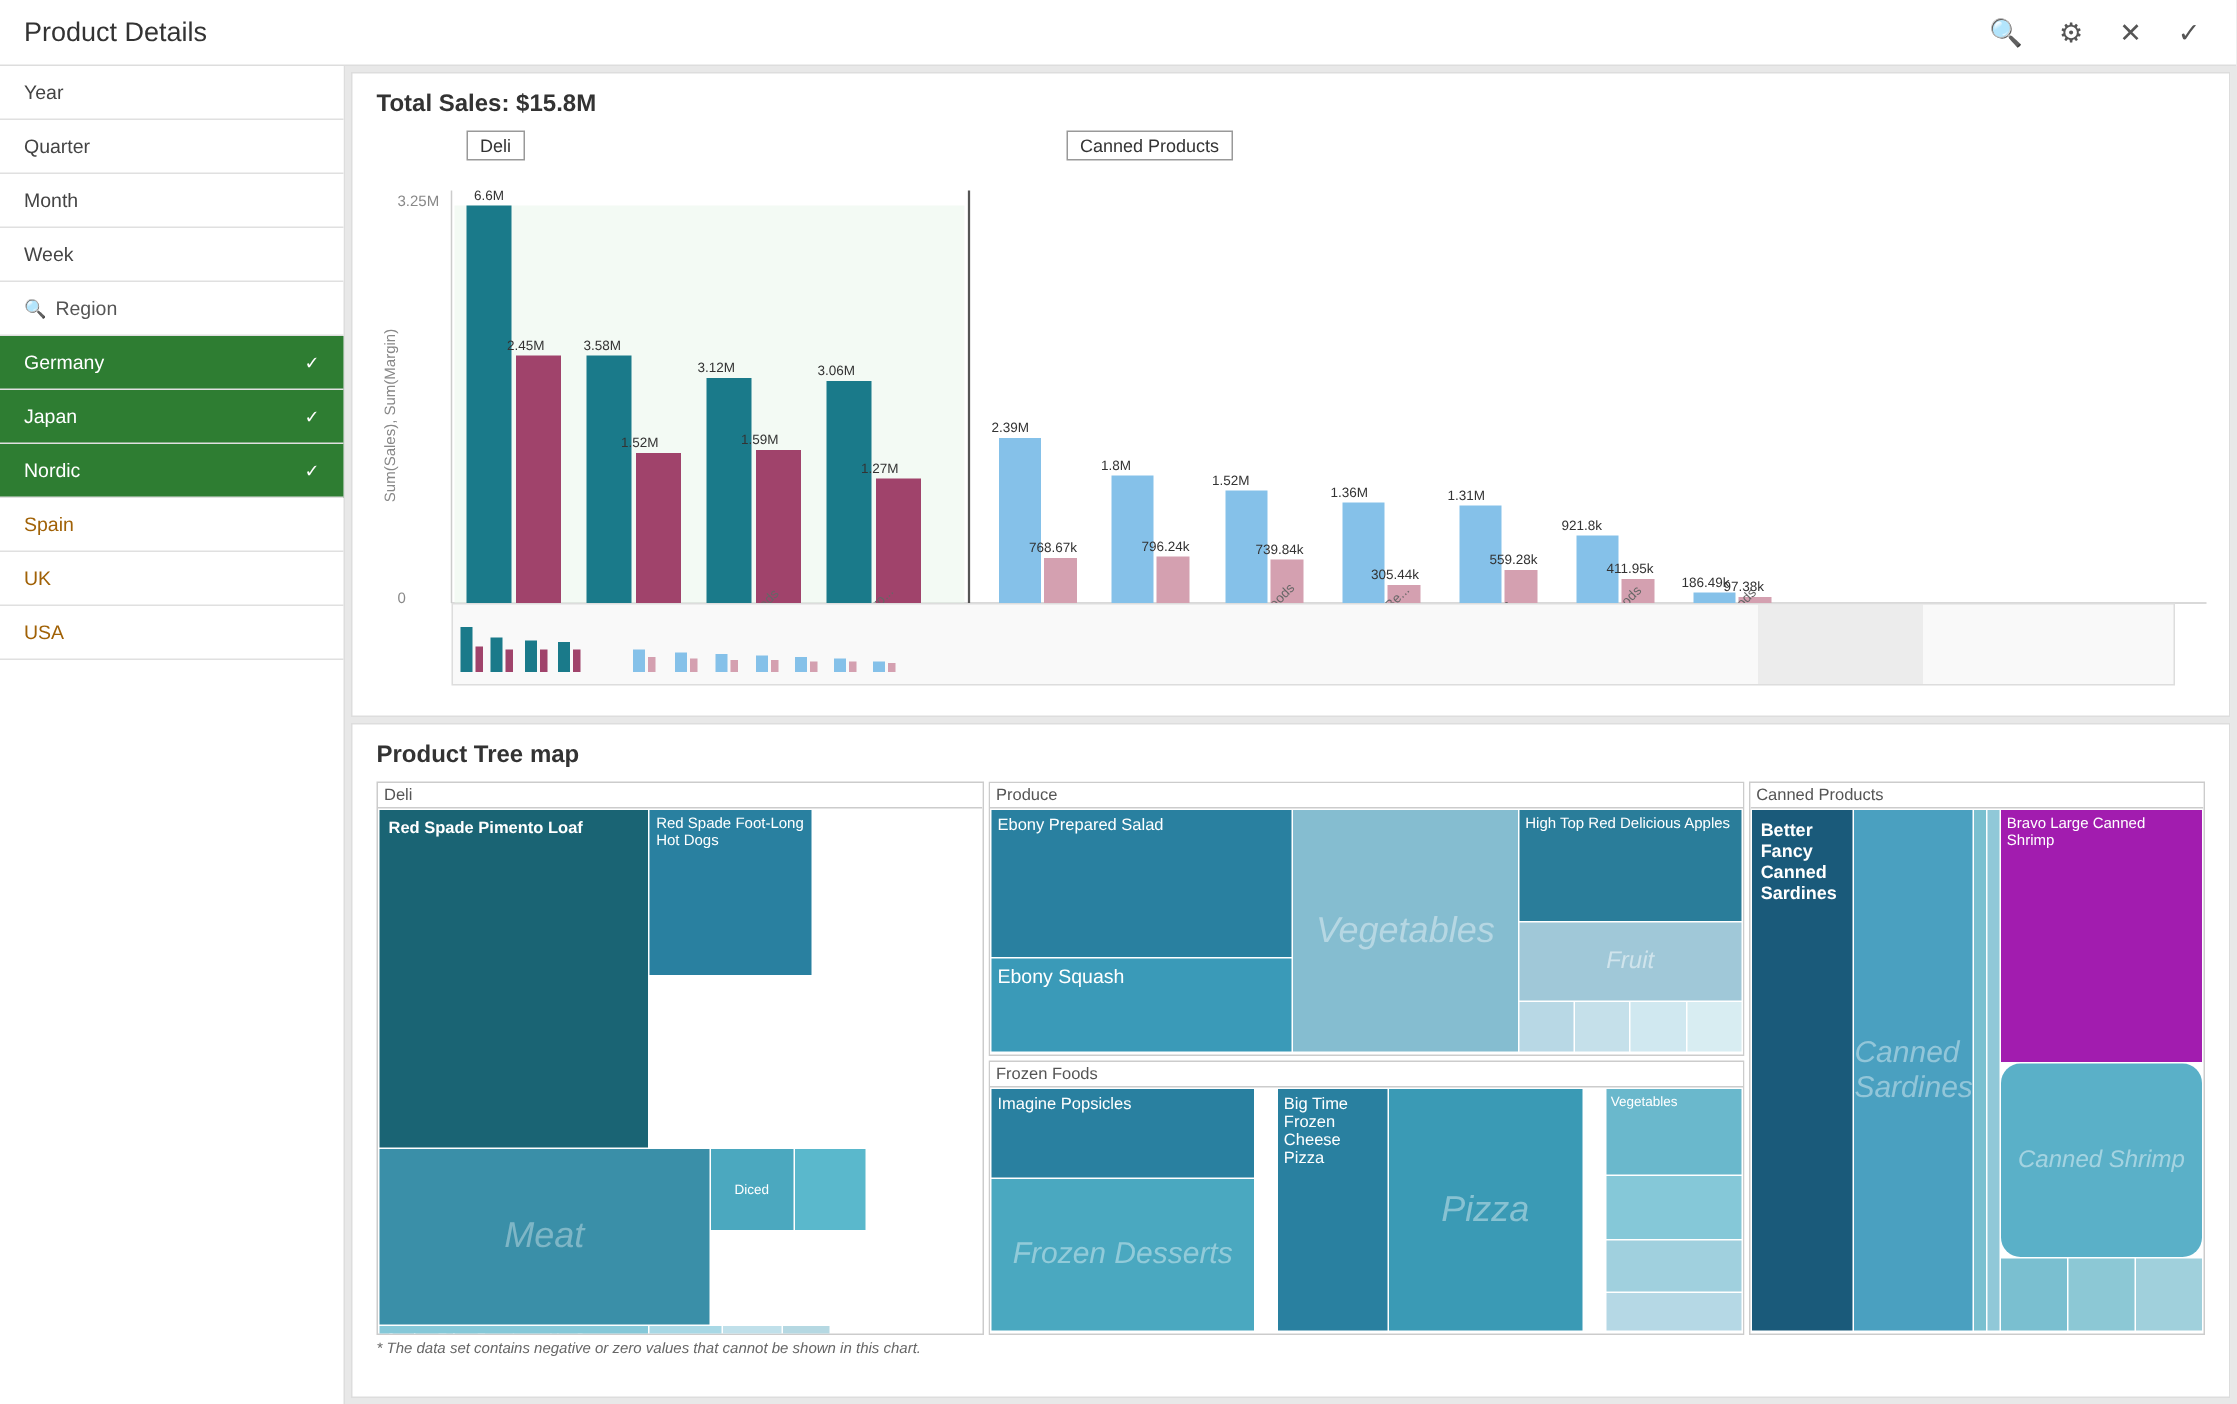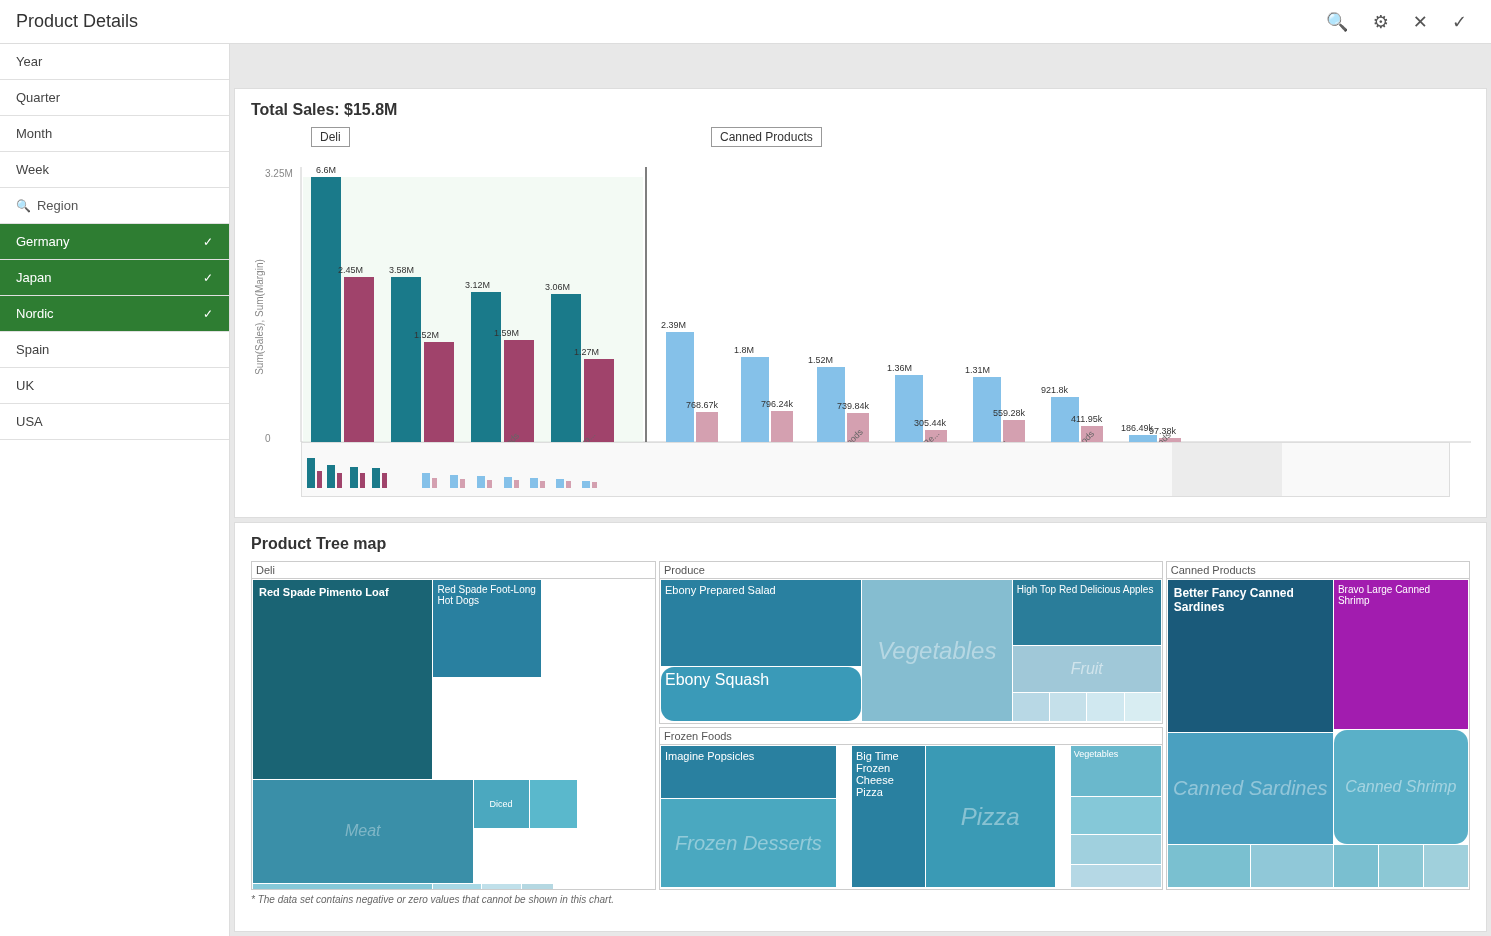--- a/index.html
+++ b/index.html
@@ -14,26 +14,26 @@
     
     .main-layout { display: flex; height: calc(936px - 44px); }
 
     
     .sidebar { width: 230px; background: #fff; border-right: 1px solid #ddd; display: flex; flex-direction: column; }
     .filter-section { padding: 0; }
     .filter-item { padding: 10px 16px; border-bottom: 1px solid #e0e0e0; font-size: 13px; color: #444; cursor: pointer; background: #fff; }
 
     .region-section { padding: 0; flex: 1; }
     .region-header { padding: 10px 16px; display: flex; align-items: center; gap: 6px; font-size: 13px; color: #555; border-bottom: 1px solid #e0e0e0; }
-    .region-item { padding: 10px 16px; border-bottom: 1px solid #e0e0e0; font-size: 13px; color: #404040; cursor: pointer; display: flex; justify-content: space-between; align-items: center; }
+    .region-item { padding: 10px 16px; border-bottom: 1px solid #e0e0e0; font-size: 13px; color: #a16207; cursor: pointer; display: flex; justify-content: space-between; align-items: center; }
     .region-item.selected { background: #2e7d32; color: #fff; }
     .checkmark { font-size: 12px; }
 
     
-    .content { flex: 1; display: flex; flex-direction: column; gap: 4px; padding: 4px; overflow: hidden; margin-top: 40px; }
+    .content { flex: 1; display: flex; flex-direction: column; gap: 4px; padding: 4px; overflow: hidden; }
 
     
     .chart-panel { background: #fff; border: 1px solid #ddd; padding: 12px 16px; flex: 0 0 430px; position: relative; }
     .chart-title { font-size: 16px; font-weight: 600; margin-bottom: 8px; }
 
     
     .tooltip-deli { position: absolute; top: 0; left: 60px; border: 1px solid #999; background: #fff; padding: 2px 8px; font-size: 12px; z-index: 10; }
     .tooltip-canned { position: absolute; top: 0; left: 460px; border: 1px solid #999; background: #fff; padding: 2px 8px; font-size: 12px; z-index: 10; }
 
     
@@ -227,41 +227,41 @@
       <div style="display:flex;gap:3px;height:calc(100% - 55px);">
 
         <div style="flex:1.2;border:1px solid #ccc;overflow:hidden;position:relative;">
           <div style="font-size:11px;color:#555;padding:2px 4px;background:#fff;border-bottom:1px solid #ccc;">Deli</div>
           <div style="position:relative;height:calc(100% - 18px);display:flex;flex-wrap:wrap;gap:1px;padding:1px;">
 
             <div style="background:#1a6474;color:#fff;font-size:11px;font-weight:600;padding:6px;width:calc(45% - 1px);height:calc(65% - 1px);display:flex;align-items:flex-start;justify-content:flex-start;">Red Spade Pimento Loaf</div>
 
             <div style="background:#2980a0;color:#fff;font-size:10px;padding:4px;width:calc(27% - 1px);height:calc(32% - 1px);display:flex;align-items:flex-start;">Red Spade Foot-Long Hot Dogs</div>
 
-            <div style="background:#3a8fa8;color:rgba(255,255,255,0.35);font-size:16px;font-style:italic;padding:4px;width:calc(55% - 1px);height:calc(34% - 1px);display:flex;align-items:center;justify-content:center;font-weight:400;">Meat</div>
+            <div style="background:#3a8fa8;color:rgba(255,255,255,0.35);font-size:24px;font-style:italic;padding:4px;width:calc(55% - 1px);height:calc(34% - 1px);display:flex;align-items:center;justify-content:center;font-weight:400;">Meat</div>
 
             <div style="background:#4ba8bf;color:#fff;font-size:9px;padding:3px;width:calc(14% - 1px);height:calc(16% - 1px);display:flex;align-items:center;justify-content:center;">Diced</div>
             <div style="background:#5ab8cc;color:#fff;font-size:8px;padding:2px;width:calc(12% - 1px);height:calc(16% - 1px);"></div>
 
             <div style="background:#85c8d8;color:#fff;font-size:10px;padding:4px;width:calc(45% - 1px);height:calc(34% - 1px);display:flex;align-items:flex-start;">Cutting Edge Foot-Long Hot Dogs</div>
             <div style="background:#a8d8e5;font-size:8px;padding:2px;width:calc(12% - 1px);height:calc(17% - 1px);"></div>
             <div style="background:#c0e0ea;font-size:8px;padding:2px;width:calc(10% - 1px);height:calc(17% - 1px);"></div>
             <div style="background:#b5d8e2;font-size:8px;padding:2px;width:calc(8% - 1px);height:calc(17% - 1px);"></div>
           </div>
         </div>
 
         <div style="flex:1.5;display:flex;flex-direction:column;gap:3px;overflow:hidden;">
 
           <div style="flex:1;border:1px solid #ccc;overflow:hidden;position:relative;">
             <div style="font-size:11px;color:#555;padding:2px 4px;background:#fff;border-bottom:1px solid #ccc;">Produce</div>
             <div style="position:relative;height:calc(100% - 18px);display:flex;gap:1px;padding:1px;">
 
               <div style="display:flex;flex-direction:column;gap:1px;width:40%;">
                 <div style="background:#2980a0;color:#fff;font-size:11px;padding:4px;flex:1;display:flex;align-items:flex-start;">Ebony Prepared Salad</div>
-                <div style="background:#3a9ab8;color:#fff;font-size:16px;padding:4px;flex:0.6;display:flex;align-items:flex-start;border-radius:13px;">Ebony Squash</div>
+                <div style="background:#3a9ab8;color:#fff;font-size:13px;padding:4px;flex:0.6;display:flex;align-items:flex-start;">Ebony Squash</div>
               </div>
 
               <div style="background:#85bdd0;color:rgba(255,255,255,0.4);font-size:24px;font-style:italic;width:30%;display:flex;align-items:center;justify-content:center;">Vegetables</div>
 
               <div style="display:flex;flex-direction:column;gap:1px;flex:1;">
                 <div style="background:#2a7d9a;color:#fff;font-size:10px;padding:4px;flex:1;display:flex;align-items:flex-start;">High Top Red Delicious Apples</div>
                 <div style="background:#a0c8d8;color:rgba(255,255,255,0.5);font-size:16px;font-style:italic;flex:0.8;display:flex;align-items:center;justify-content:center;">Fruit</div>
                 <div style="display:flex;gap:1px;flex:0.5;">
                   <div style="background:#b8d8e5;flex:1;"></div>
                   <div style="background:#c5e0ea;flex:1;"></div>
@@ -290,21 +290,21 @@
                 <div style="background:#b5d8e5;flex:0.3;"></div>
               </div>
             </div>
           </div>
         </div>
 
         <div style="flex:0.9;border:1px solid #ccc;overflow:hidden;position:relative;">
           <div style="font-size:11px;color:#555;padding:2px 4px;background:#fff;border-bottom:1px solid #ccc;">Canned Products</div>
           <div style="position:relative;height:calc(100% - 18px);display:flex;gap:1px;padding:1px;">
 
-            <div style="display:flex;flex-direction:column;gap:1px;width:55%;justify-content:center;">
+            <div style="display:flex;gap:1px;width:55%;justify-content:center;">
               <div style="background:#1a5a7a;color:#fff;font-size:12px;font-weight:600;padding:6px;flex:1;display:flex;align-items:flex-start;">Better Fancy Canned Sardines</div>
               <div style="background:#4aa0c0;color:rgba(255,255,255,0.4);font-size:20px;font-style:italic;flex:0.8;display:flex;align-items:center;justify-content:center;">Canned Sardines</div>
               <div style="display:flex;gap:1px;flex:0.3;">
                 <div style="background:#7ac0d0;flex:1;"></div>
                 <div style="background:#90c8d8;flex:1;"></div>
               </div>
             </div>
 
             <div style="display:flex;flex-direction:column;gap:1px;flex:1;">
               <div style="background:#a21caf;color:#fff;font-size:10px;padding:4px;flex:1;display:flex;align-items:flex-start;">Bravo Large Canned Shrimp</div>

